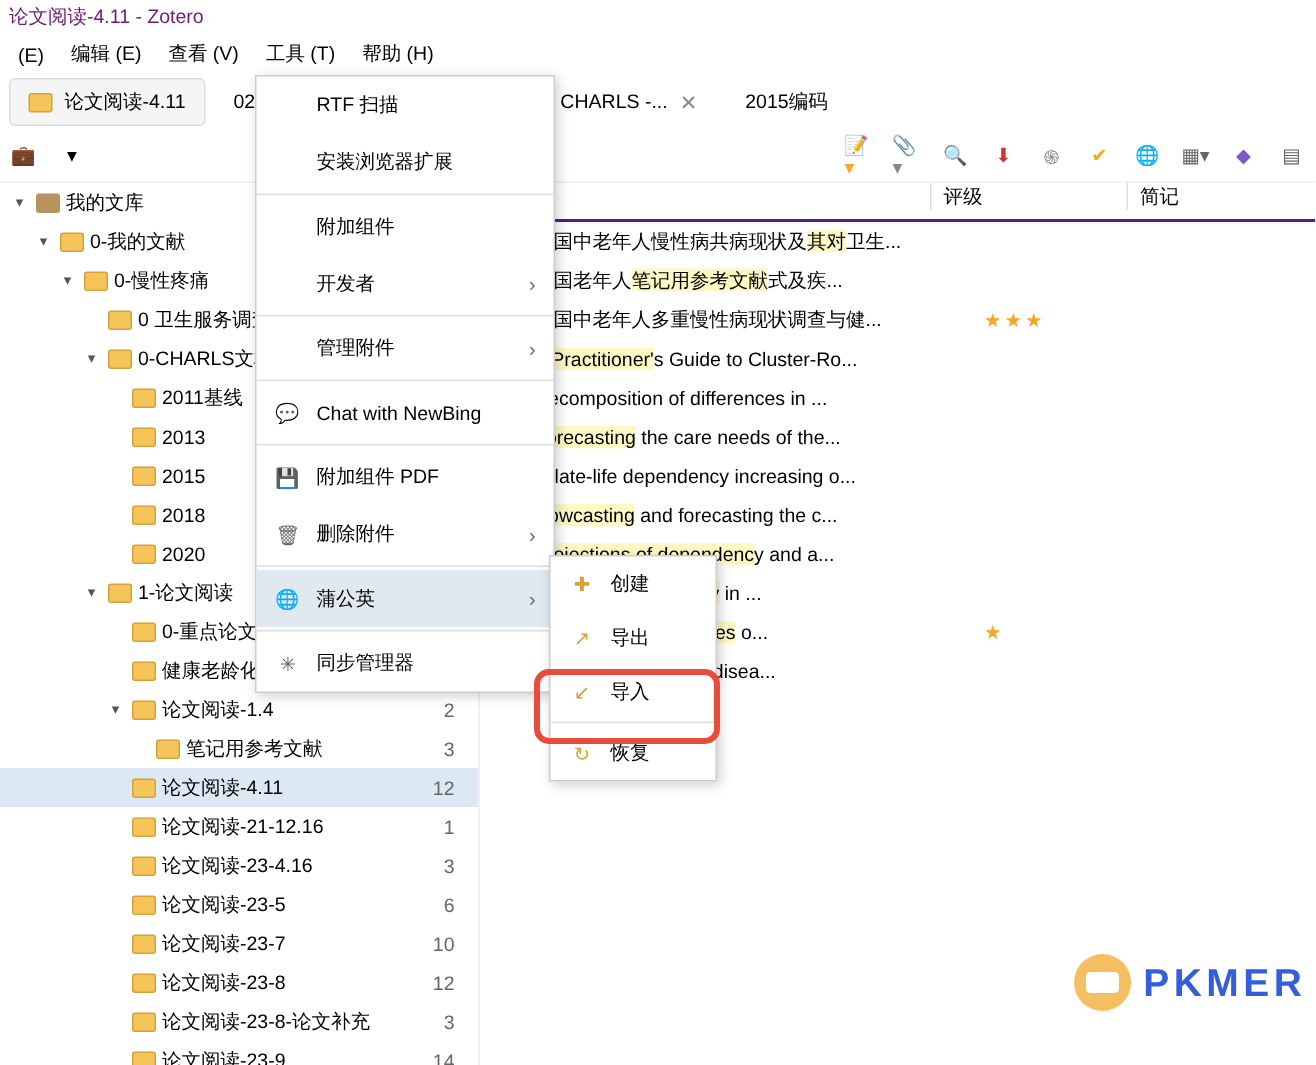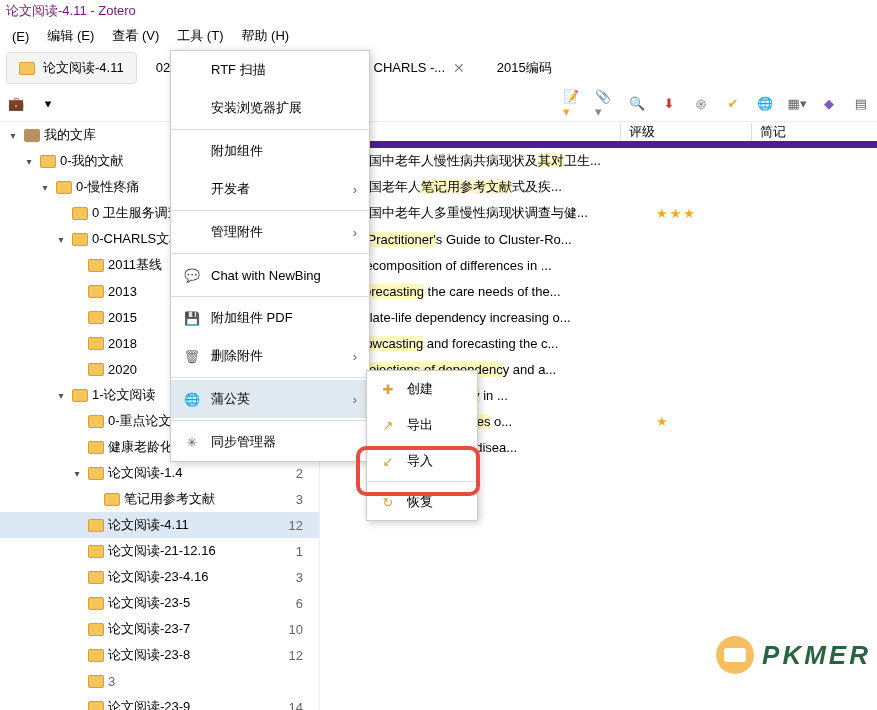--- a/index.html
+++ b/index.html
@@ -32,21 +32,21 @@
 .tree-exp { width: 14px; text-align: center; color: #555; font-size: 10px; }
 .tree-label { flex: 1; overflow: hidden; text-overflow: ellipsis; }
 .tree-count { color: #666; padding-right: 10px; }
 .ind-0 { padding-left: 6px; } .ind-1 { padding-left: 22px; } .ind-2 { padding-left: 38px; }
 .ind-3 { padding-left: 54px; } .ind-4 { padding-left: 70px; } .ind-5 { padding-left: 86px; }
 .fld { display:inline-block; width:16px; height:13px; background:#f5c55a; border:1px solid #d8a038; border-radius:2px; }
 .lib { display:inline-block; width:16px; height:13px; background:#b8935f; border-radius:2px; }
 
 
 .list { flex: 1; overflow: hidden; }
-.list-head { display: flex; height: 26px; align-items: center; border-bottom: 7px solid #4c1d95; }
+.list-head { display: flex; height: 26px; align-items: flex-start; border-bottom: 2px solid #4c1d95; }
 .lh-title { width: 300px; padding-left: 8px; }
 .lh-sep { width: 1px; height: 18px; background: #ddd; }
 .lh-rating { width: 130px; padding-left: 8px; }
 .lh-note { flex: 1; padding-left: 8px; }
 .list-row { display: flex; height: 26px; align-items: center; padding-left: 4px; gap: 6px; }
 .list-title { width: 286px; overflow: hidden; text-overflow: ellipsis; white-space: nowrap; }
 .stars { color: #f5a623; letter-spacing: 2px; padding-left: 8px; }
 .hl { background: #fef9c3; }
 .dot { width: 8px; height: 8px; border-radius: 2px; display: inline-block; }
 .dot.b { background: #4a9de0; } .dot.o { background: #f5a623; }
@@ -63,21 +63,21 @@
 
 
 .submenu { position: absolute; top: 370px; left: 366px; width: 112px; background: #fff; border: 1px solid #ccc; box-shadow: 2px 2px 8px rgba(0,0,0,0.2); z-index: 11; }
 .sub-item { display: flex; align-items: center; height: 36px; padding: 0 12px; gap: 10px; }
 .highlight-box { position: absolute; top: 446px; left: 356px; width: 124px; height: 50px; border: 4px solid #e74c3c; border-radius: 10px; z-index: 12; pointer-events: none; }
 
 
 .watermark { position: absolute; bottom: 36px; right: 6px; display: flex; align-items: center; gap: 8px; opacity: 0.9; }
 .wm-circle { width: 38px; height: 38px; border-radius: 50%; background: #f5b950; display: flex; align-items: center; justify-content: center; }
 .wm-inner { width: 22px; height: 14px; background: #fff; border-radius: 3px; }
-.wm-text { font-size: 26px; font-weight: 600; color: #14532d; letter-spacing: 3px; font-style: italic; }
+.wm-text { font-size: 26px; font-weight: 600; color: #1d4ed8; letter-spacing: 3px; }
 </style>
 </head>
 <body>
 
 <div class="titlebar">论文阅读-4.11 - Zotero</div>
 
 <div class="menubar">
   <span class="menubar-item">(E)</span>
   <span class="menubar-item">编辑 (E)</span>
   <span class="menubar-item">查看 (V)</span>
@@ -231,20 +231,21 @@
       </div>
       <div class="tree-row ind-4">
         <span class="tree-exp"></span>
         <span class="fld"></span>
         <span class="tree-label">论文阅读-23-8</span>
         <span class="tree-count">12</span>
       </div>
       <div class="tree-row ind-4">
         <span class="tree-exp"></span>
         <span class="fld"></span>
+        <span class="tree-label">论文阅读-23-8-论文补充</span>
         <span class="tree-count">3</span>
       </div>
       <div class="tree-row ind-4">
         <span class="tree-exp"></span>
         <span class="fld"></span>
         <span class="tree-label">论文阅读-23-9</span>
         <span class="tree-count">14</span>
       </div>
     </div>
 

